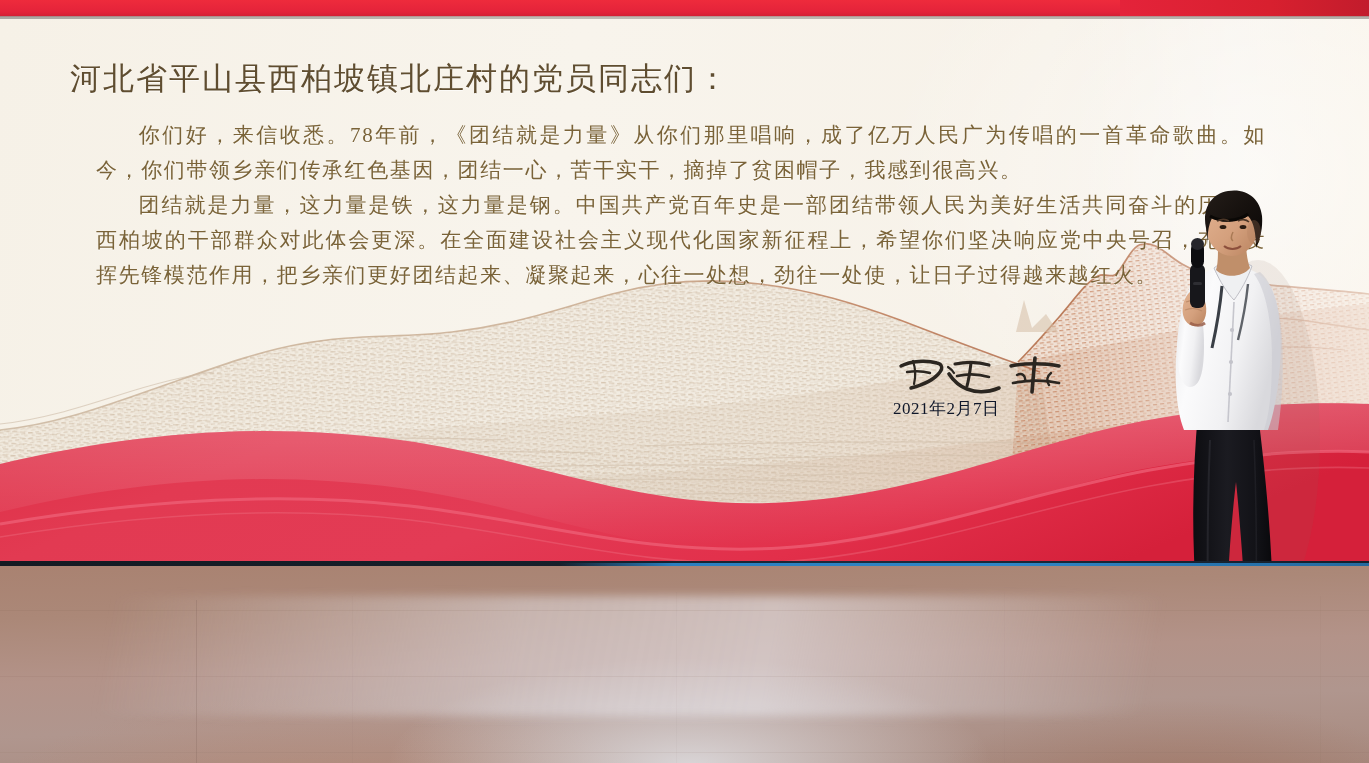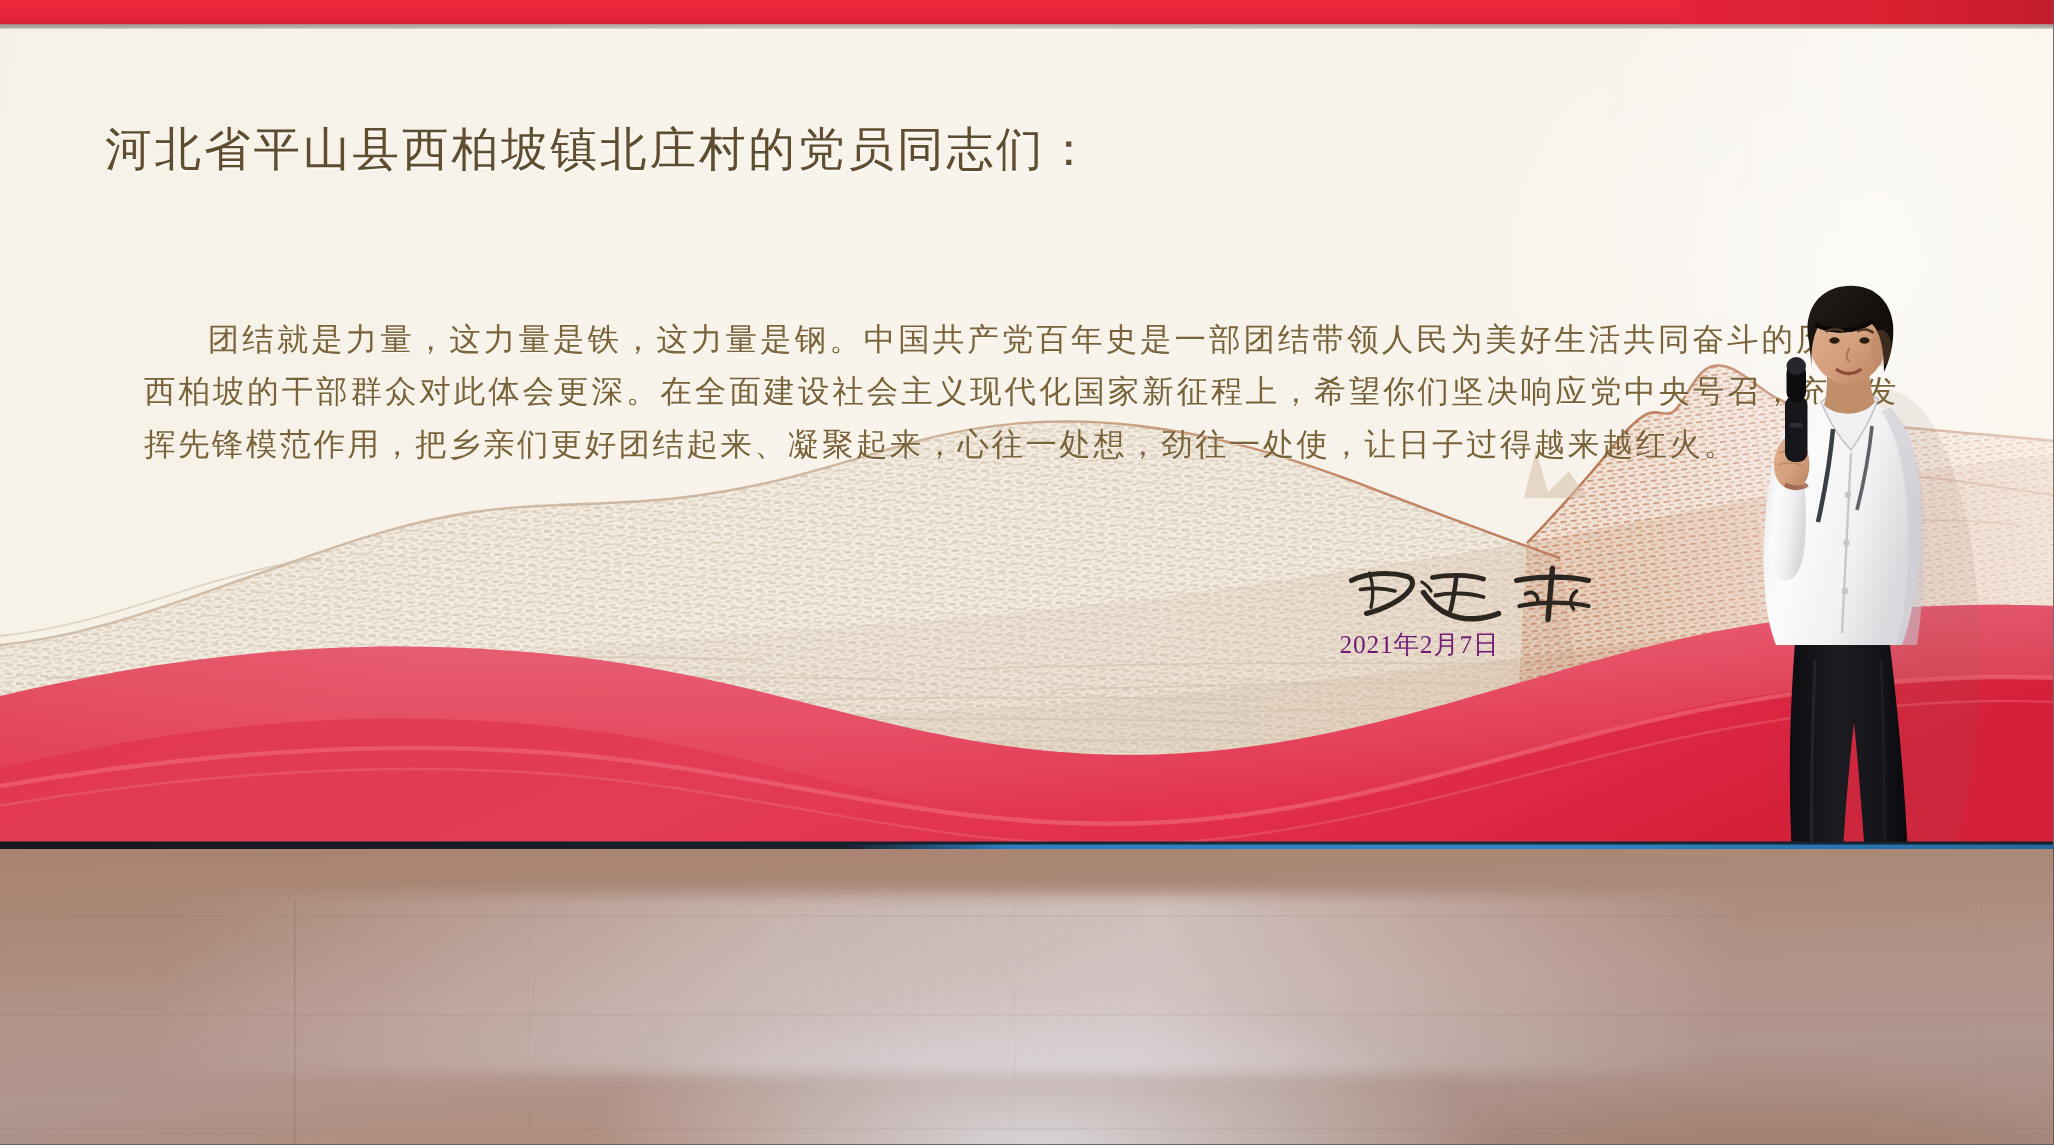--- a/index.html
+++ b/index.html
@@ -69,21 +69,21 @@
   }
 
   
   .mountain{position:absolute;left:0;top:16px;width:1369px;height:548px;pointer-events:none;}
 
   
   .wave{position:absolute;left:0;top:16px;width:1369px;height:548px;pointer-events:none;}
 
   
   .letter{
-    position:absolute;left:0;top:0;width:1369px;height:580px;pointer-events:none;margin-top:21px;
+    position:absolute;left:0;top:0;width:1369px;height:580px;pointer-events:none;
   }
   .salutation{
     position:absolute;left:70px;top:58px;
     font-size:31px;letter-spacing:2px;color:#5f4d30;
     font-family:"Liberation Serif","DejaVu Serif",serif;
     font-weight:500;
     text-shadow:0 1px 0 rgba(255,255,255,.6);
     white-space:nowrap;
   }
   .para{
@@ -96,21 +96,21 @@
   .para.p2{top:188px;}
   .para.p3{top:323px;width:740px;}
   .para .ind{display:inline-block;width:42px;}
 
   
   .sig{
     position:absolute;left:893px;top:352px;width:200px;height:46px;
   }
   .sig-date{
     position:absolute;left:893px;top:397px;
-    font-size:17px;color:#701a75;letter-spacing:.5px;
+    font-size:17px;color:#0f172a;letter-spacing:.5px;
     font-family:"Liberation Serif","DejaVu Serif",serif;
   }
 
   
   .person{position:absolute;left:1150px;top:190px;width:200px;height:470px;}
 
   
   [data-name]{box-sizing:border-box;}
 </style>
 </head>
@@ -269,20 +269,21 @@
     </svg>
   </div>
 
   <div class="header-band" data-name="ceiling-red-band"></div>
   <div class="header-band-r" data-name="ceiling-red-band-right"></div>
   <div class="wall-topline" data-name="wall-top-trim"></div>
 
   <div class="letter" data-name="reply-letter-text">
     <div class="salutation" data-name="letter-salutation">河北省平山县西柏坡镇北庄村的党员同志们：</div>
 
+    <div class="para p1" data-name="letter-paragraph-1"><span class="ind" data-name="indent-spacer"></span><span data-name="paragraph-text">你们好，来信收悉。78年前，《团结就是力量》从你们那里唱响，成了亿万人民广为传唱的一首革命歌曲。如今，你们带领乡亲们传承红色基因，团结一心，苦干实干，摘掉了贫困帽子，我感到很高兴。</span></div>
 
     <div class="para p2" data-name="letter-paragraph-2"><span class="ind" data-name="indent-spacer"></span><span data-name="paragraph-text">团结就是力量，这力量是铁，这力量是钢。中国共产党百年史是一部团结带领人民为美好生活共同奋斗的历史，西柏坡的干部群众对此体会更深。在全面建设社会主义现代化国家新征程上，希望你们坚决响应党中央号召，充分发挥先锋模范作用，把乡亲们更好团结起来、凝聚起来，心往一处想，劲往一处使，让日子过得越来越红火。</span></div>
 
 
     <svg class="sig" data-name="signature-xi-jinping" viewBox="0 0 200 46">
       <title data-name="signature-name">习近平</title>
       <g fill="none" stroke="#2b2620" stroke-linecap="round" stroke-linejoin="round">
 
         <path d="M8,14 C18,9 33,8 44,11 C49,12 50,16 47,20 C42,27 30,33 18,36" stroke-width="3.4"></path>
         <path d="M14,20 C21,19 30,19 37,21" stroke-width="2.4"></path>

